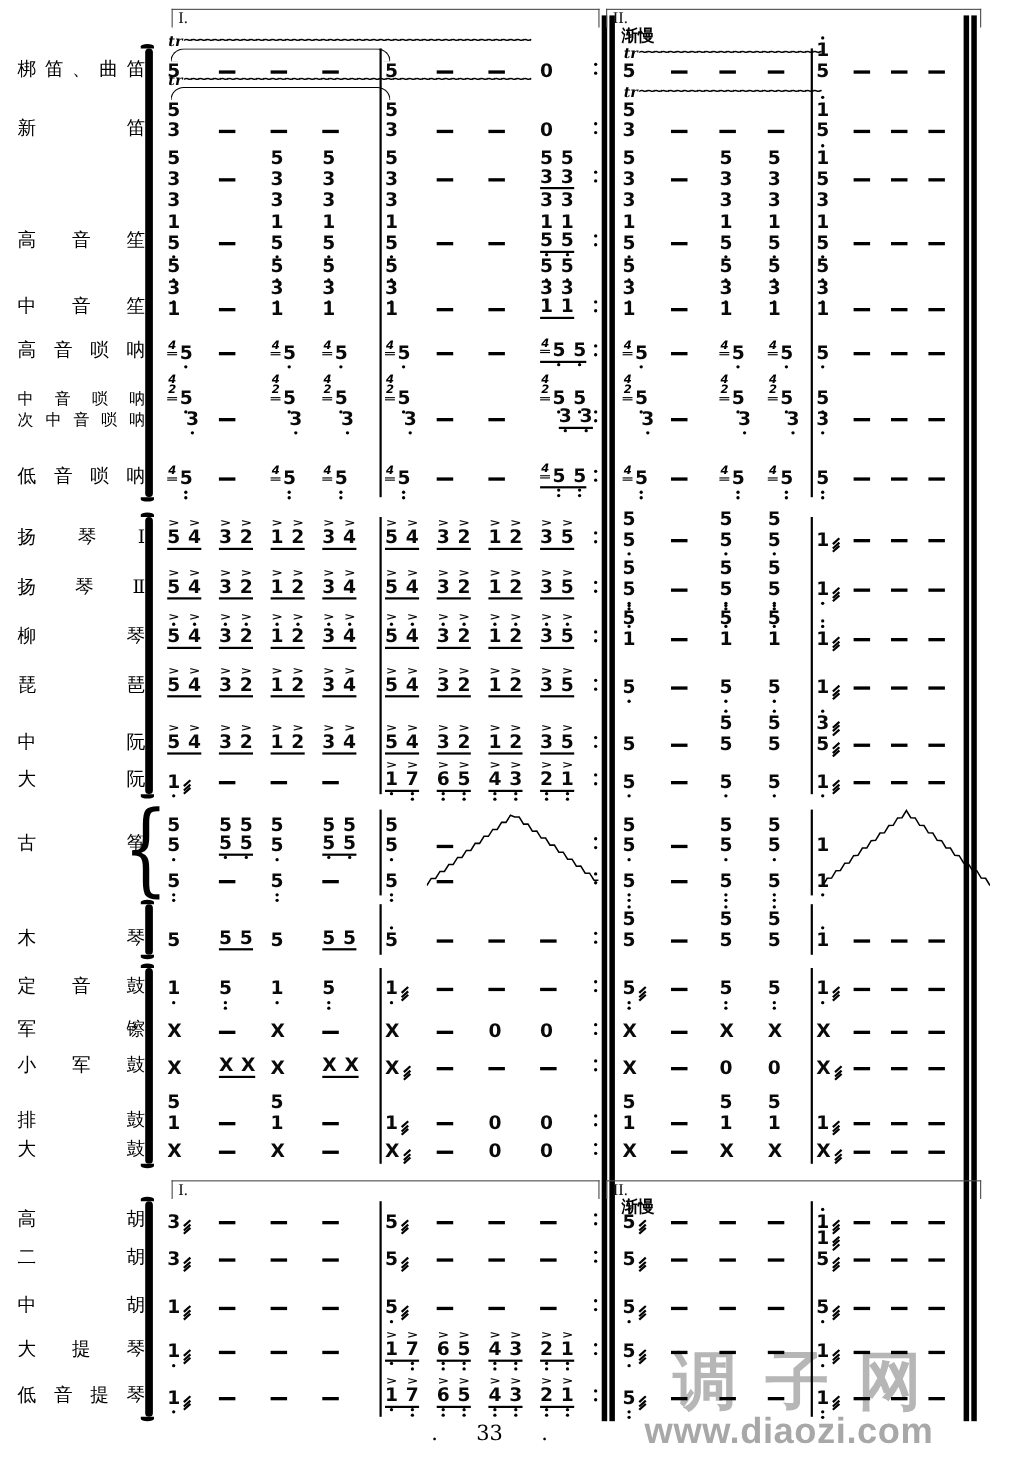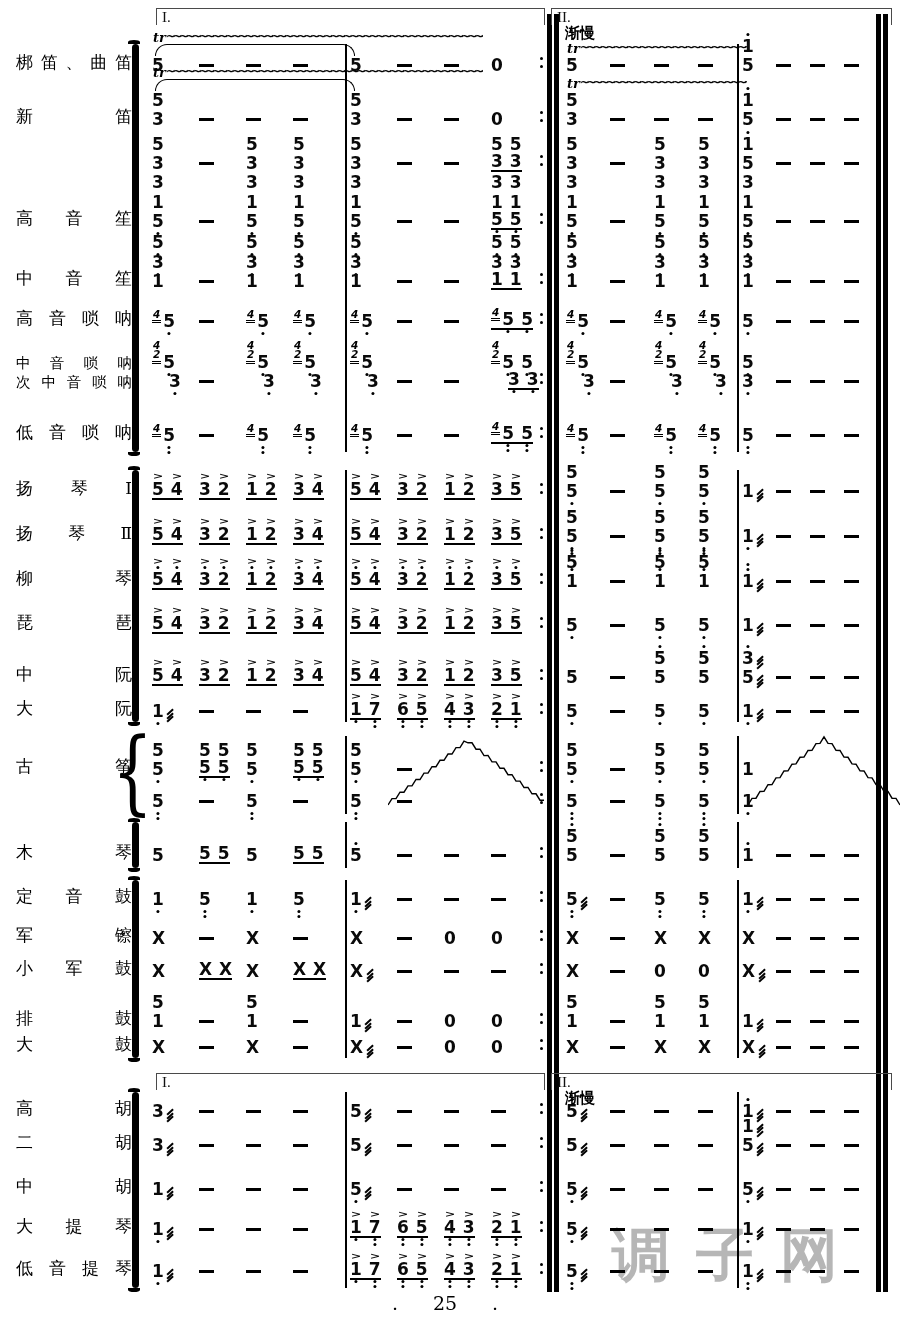--- a/index.html
+++ b/index.html
@@ -45,24 +45,25 @@
   .pagenum{position:absolute;left:392px;top:1293px;width:106px;display:flex;justify-content:space-between;align-items:flex-end;font:19px/20px "DejaVu Serif",serif}
   .wm1{position:absolute;left:612px;top:1226px;color:#b6b6b6;font:bold 58px/60px "Liberation Serif","DejaVu Serif",serif;letter-spacing:26px;white-space:nowrap}
   .wm2{position:absolute;left:586px;top:1283px;color:#a8a8a8;font:bold 33px/36px "Liberation Sans","DejaVu Sans",sans-serif;letter-spacing:0.5px;white-space:nowrap}
 </style>
 </head>
 <body>
 
 <div id="page">
   <div class="pagenum">
     <span>.</span>
-    <span>25</span>
+    <span>33</span>
     <span>.</span>
   </div>
   <div class="wm1">调子网</div>
+  <div class="wm2">www.diaozi.com</div>
 <div class="bracket" style="top: 44px; height: 408px;"></div>
     <div class="bar" style="left: 345px; top: 44px; height: 408px;"></div>
     <div class="bar" style="left: 737px; top: 44px; height: 408px;"></div>
     <div class="label" style="top: 52px;">
       <span>梆</span>
       <span>笛</span>
       <span>、</span>
       <span>曲</span>
       <span>笛</span>
     </div>

